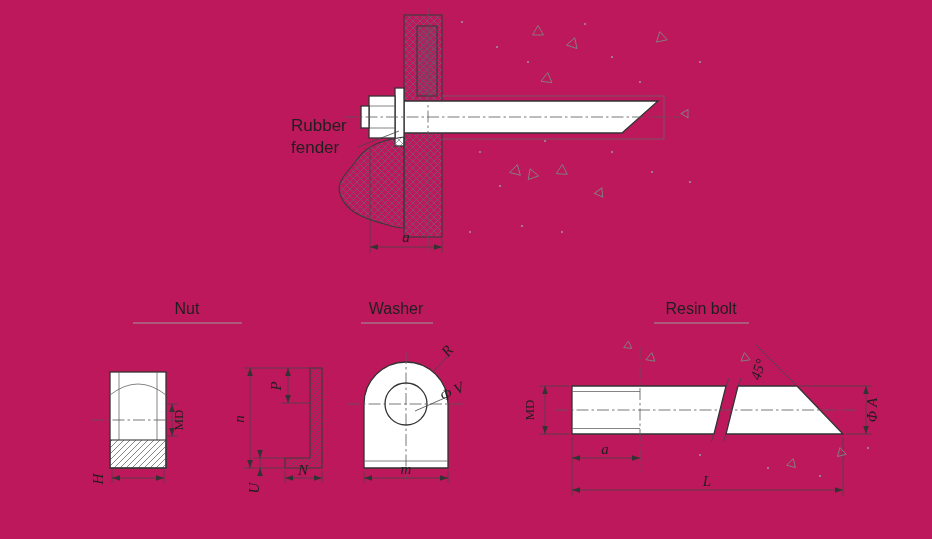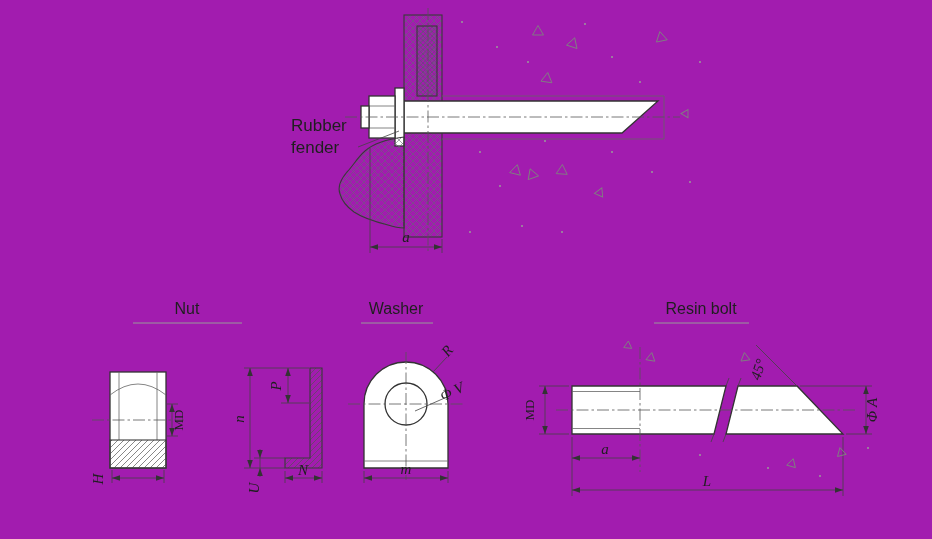--- a/index.html
+++ b/index.html
@@ -1,16 +1,16 @@
 <!DOCTYPE html>
 <html><head>
 <meta charset="utf-8">
 <style>
   html,body{margin:0;padding:0;background:#fff}
-  .stage{position:relative;width:932px;height:539px;background:#a21caf;overflow:hidden}
+  .stage{position:relative;width:932px;height:539px;background:#be185d;overflow:hidden}
   svg{display:block}
   text{font-family:"Liberation Sans",sans-serif;fill:#1f1f1f}
   .t-title{font-size:16px}
   .t-call{font-size:17px}
   .t-dim{font-size:15px;font-family:"Liberation Serif",serif;font-style:italic}
   .t-md{font-size:13px;font-family:"Liberation Serif",serif}
   .ol{fill:#fff;stroke:#333;stroke-width:1.3}
   .hs{stroke:#3a3a3a;stroke-width:1.1}
   .thin{stroke:#666;stroke-width:0.8;fill:none}
   .cl{stroke:#555;stroke-width:0.8;fill:none;stroke-dasharray:12 3 2.5 3}

